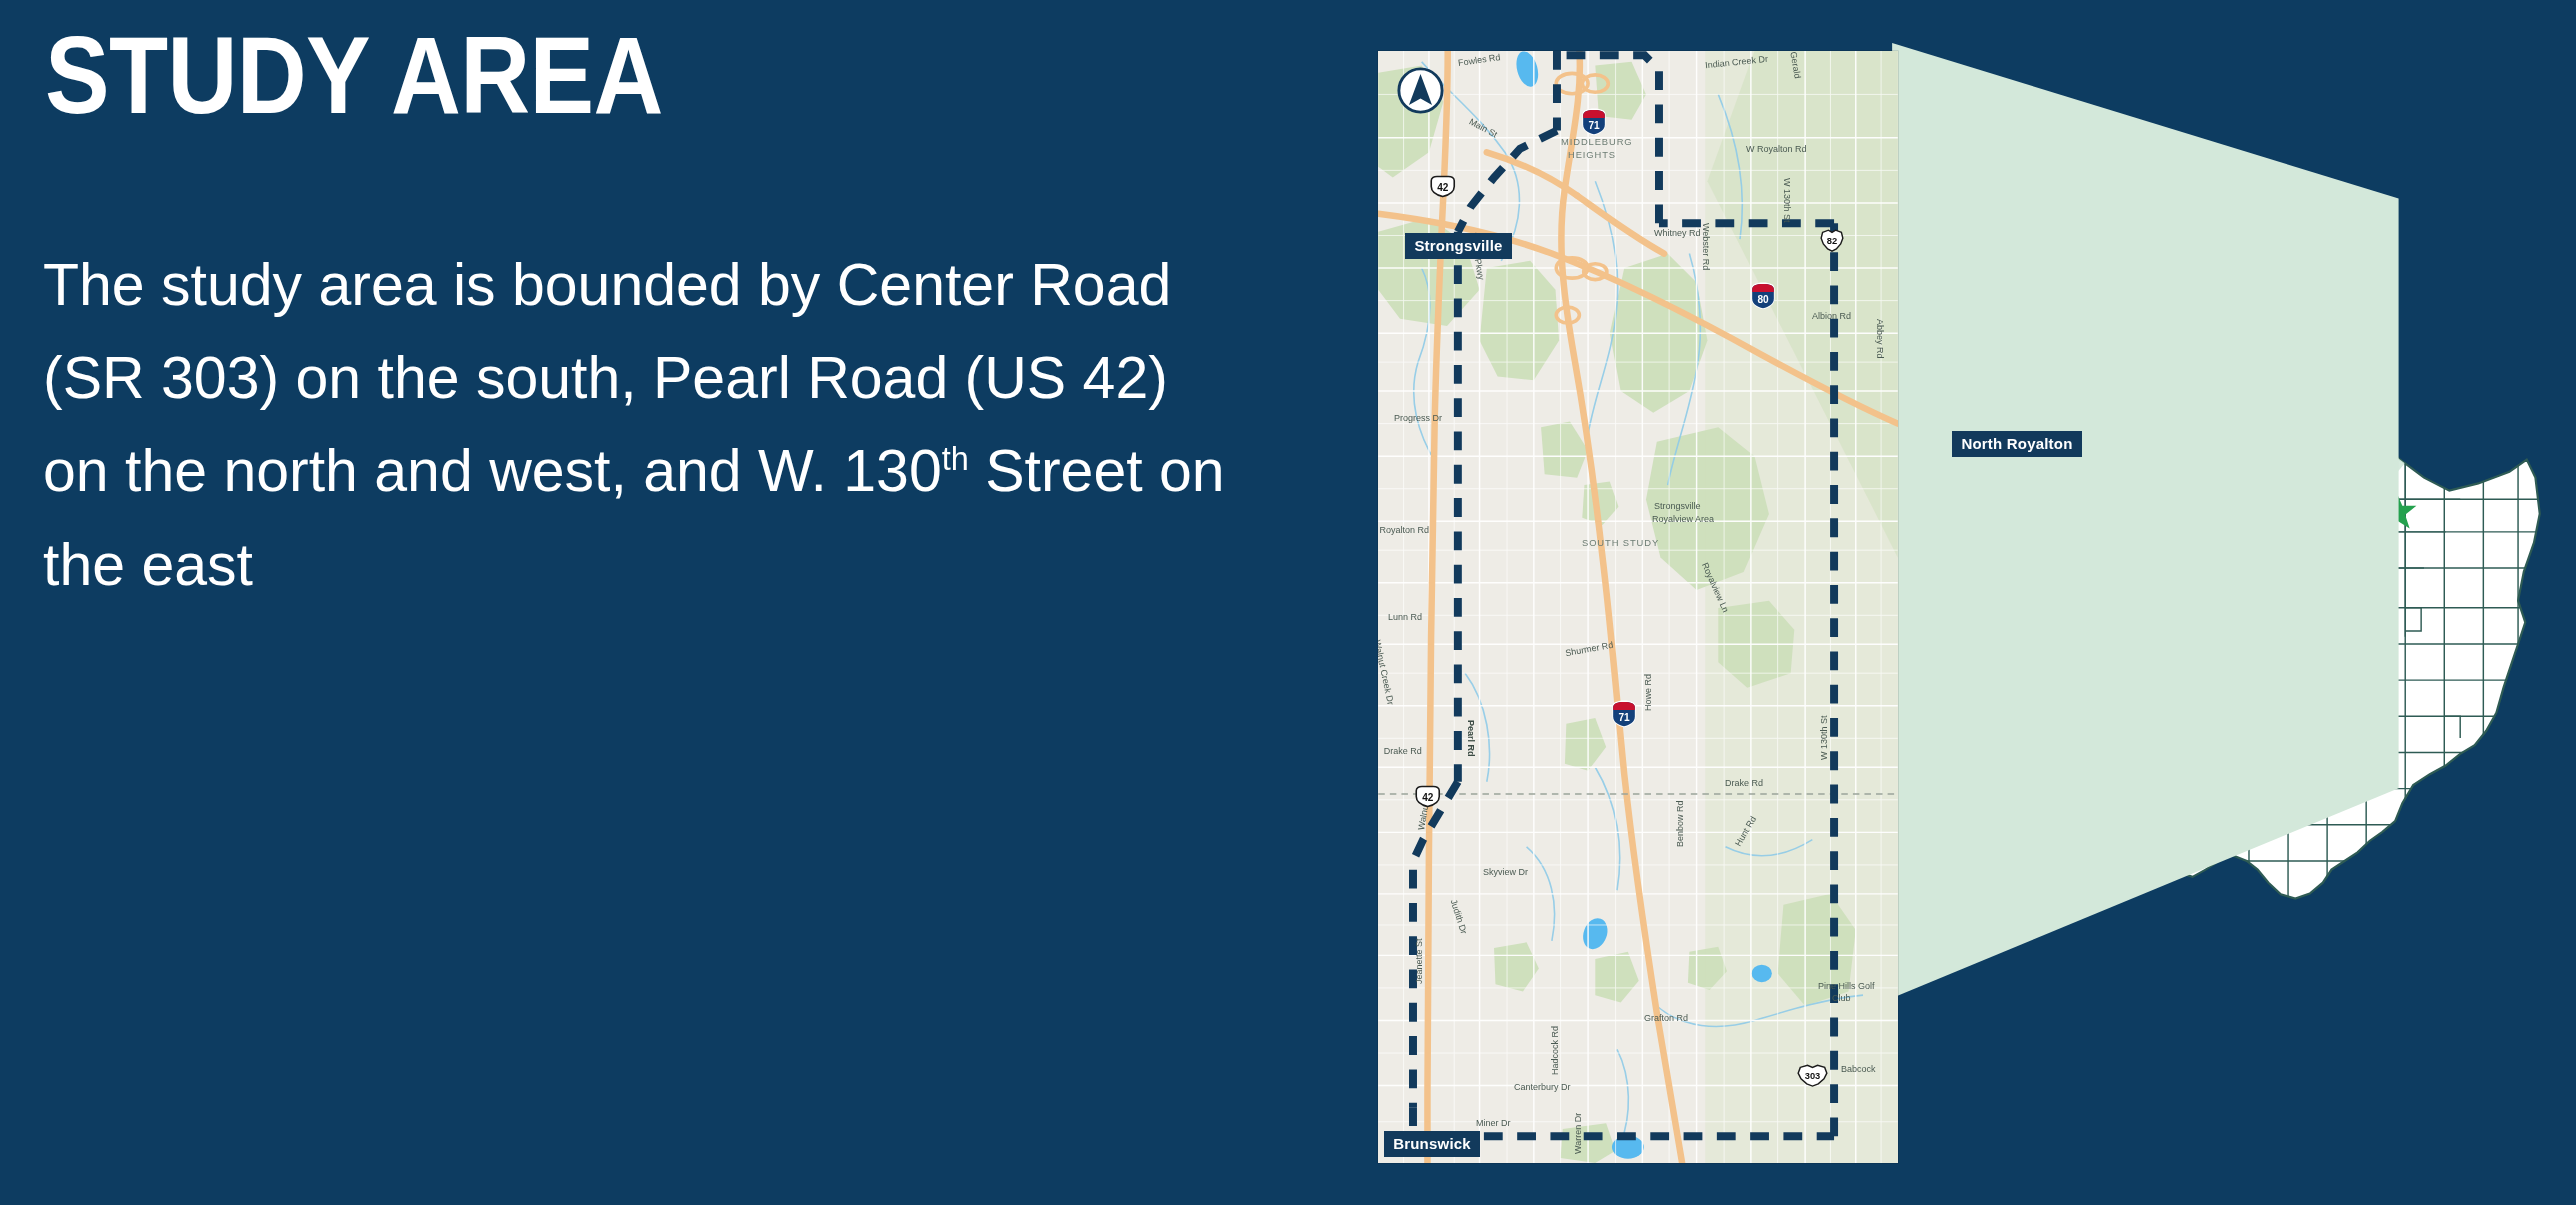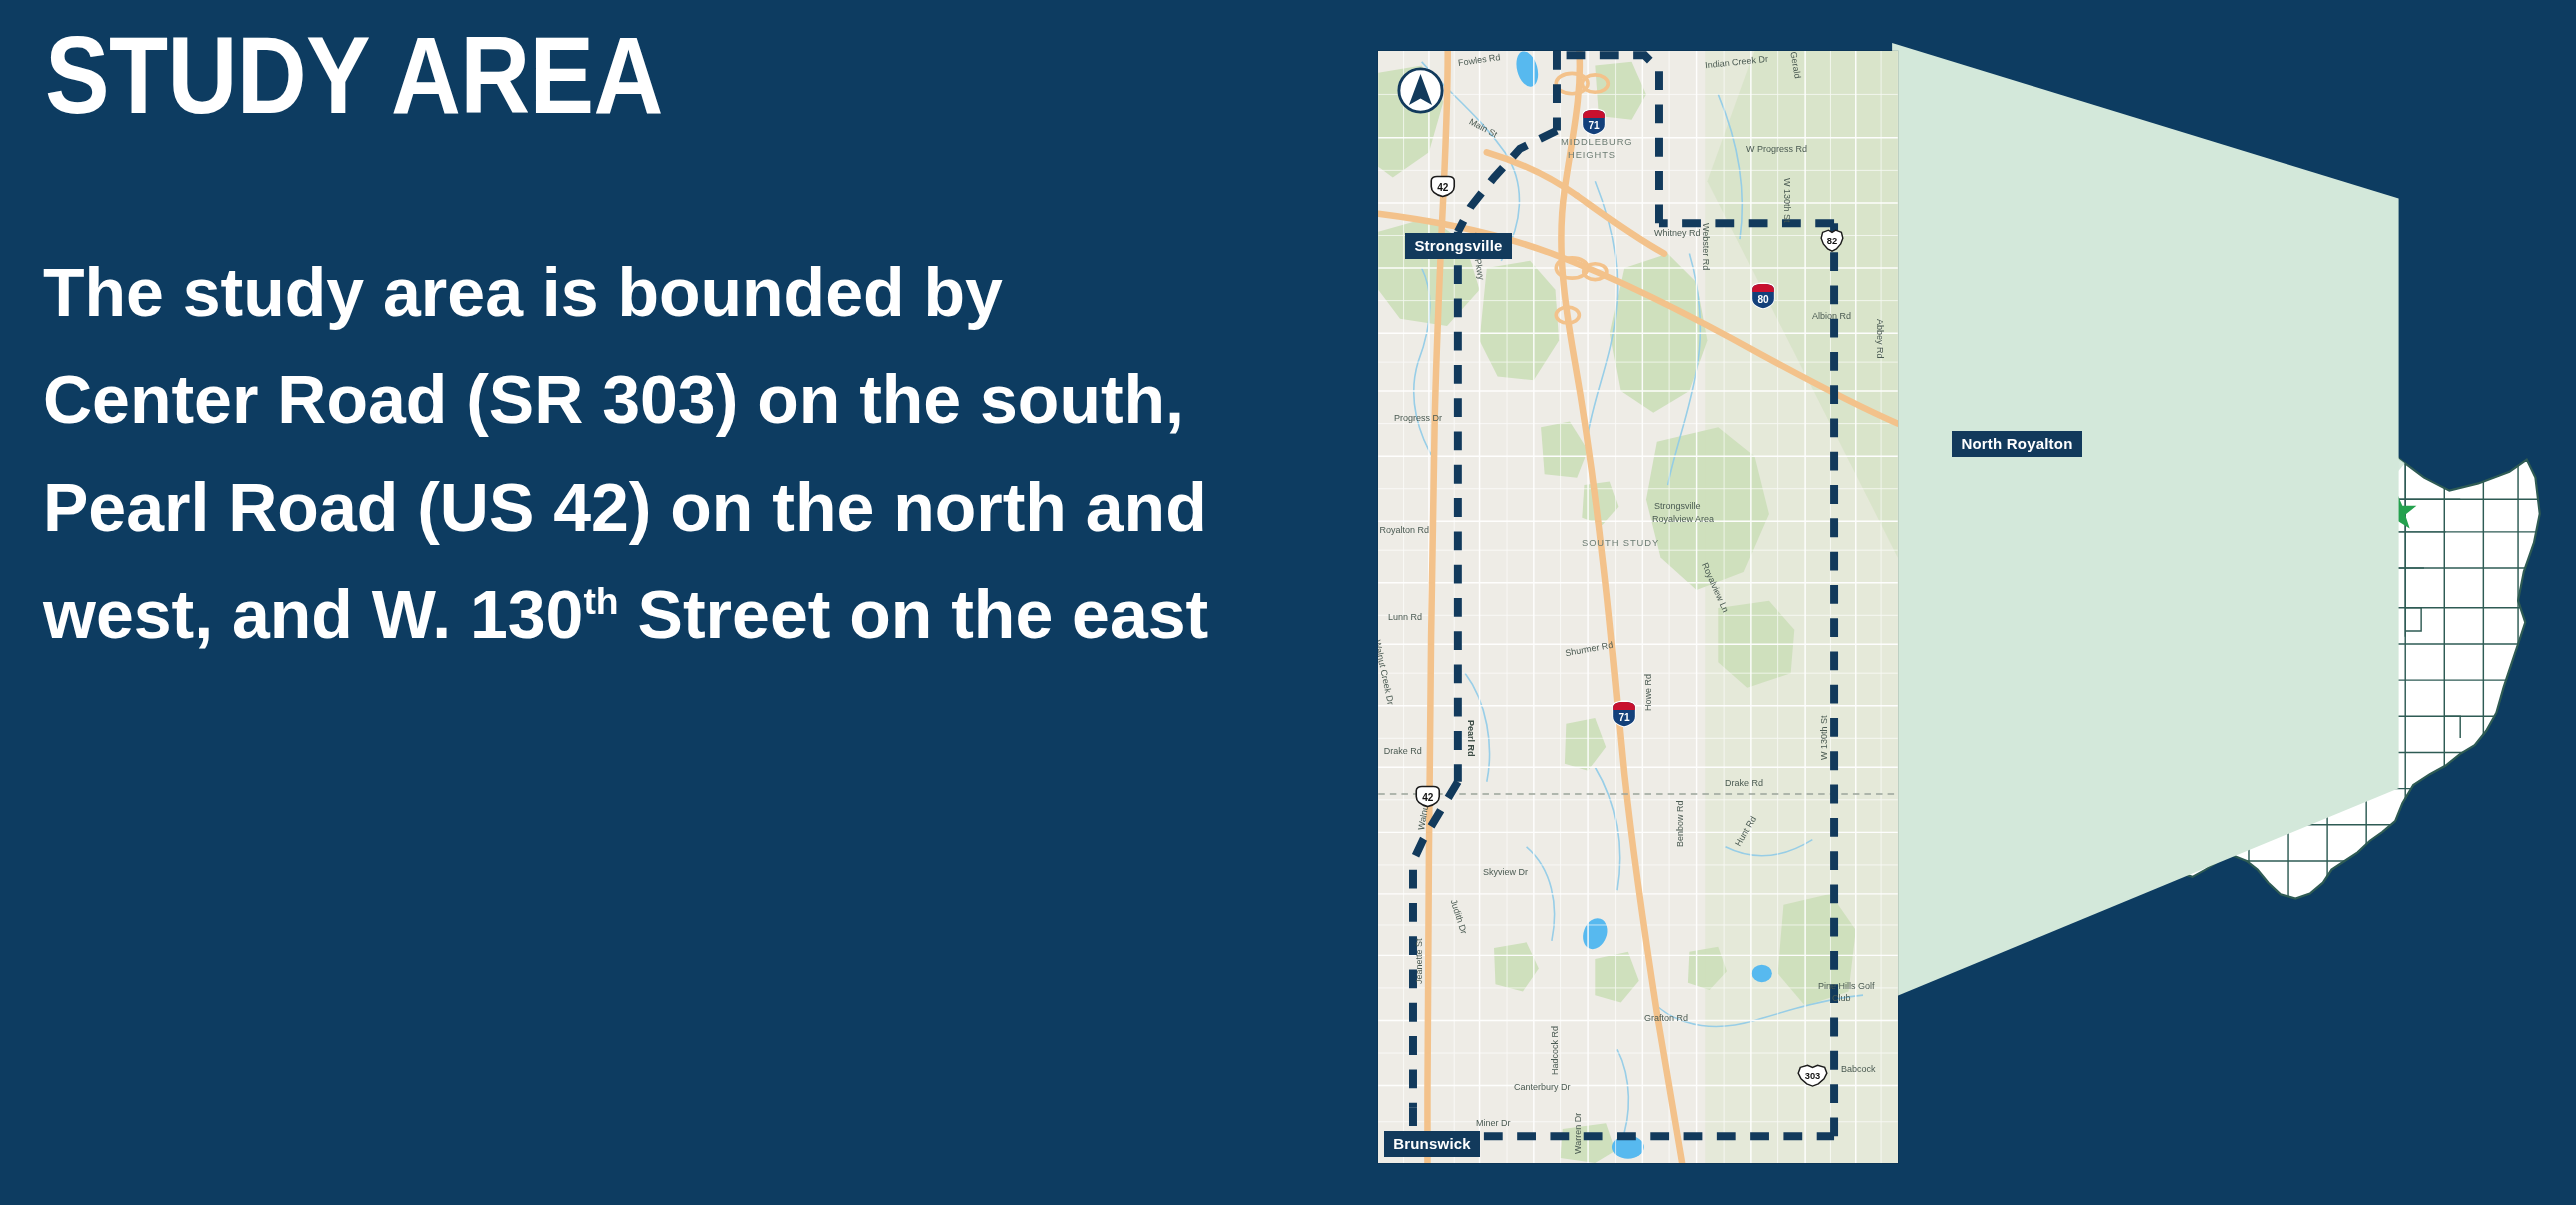--- a/index.html
+++ b/index.html
@@ -19,23 +19,23 @@
     font-size:110px;
     letter-spacing:-0.7px;
     transform:scaleX(.88);
     transform-origin:left top;
     line-height:1.0;
     white-space:nowrap;
   }
   #body-text{
     position:absolute;left:43px;top:239px;width:1187px;
     color:#ffffff;
-    font-size:68px;
+    font-size:59px;
     line-height:1.58;
-    font-weight:bold;
+    font-weight:normal;
   }
   #body-text sup{font-size:.55em;vertical-align:super;line-height:0;}
 
   
   #ohio-map{position:absolute;left:2084px;top:427px;width:492px;height:528px;}
   #ohio-map svg{width:100%;height:100%;display:block;}
 
   
   #callout-wedge{
     position:absolute;left:1892px;top:43px;width:684px;height:955px;
@@ -404,21 +404,21 @@
       <text x="23" y="22" font-family="Liberation Sans, sans-serif" font-size="13" font-weight="bold" fill="#111111" text-anchor="middle">303</text>
     </svg>
   </div>
 
   <div class="maplabel" style="left:80px;top:4.3px;transform:rotate(-8deg);">Fowles Rd</div>
   <div class="maplabel" style="left:90px;top:72px;transform:rotate(28deg);">Main St</div>
   <div class="maplabel place" style="left:183px;top:85px;">MIDDLEBURG</div>
   <div class="maplabel place" style="left:190px;top:98px;">HEIGHTS</div>
   <div class="maplabel" style="left:327px;top:5.8px;transform:rotate(-6deg);">Indian Creek Dr</div>
   <div class="maplabel" style="left:404px;top:8.7px;transform:rotate(80deg);">Gerald</div>
-  <div class="maplabel" style="left:368px;top:93px;">W Progress Rd</div>
+  <div class="maplabel" style="left:368px;top:93px;">W Royalton Rd</div>
   <div class="maplabel" style="left:414px;top:127px;transform:rotate(90deg);transform-origin:left top;">W 130th St</div>
   <div class="maplabel" style="left:276px;top:177px;">Whitney Rd</div>
   <div class="maplabel" style="left:333px;top:172px;transform:rotate(90deg);transform-origin:left top;">Webster Rd</div>
   <div class="maplabel" style="left:434px;top:260px;">Albion Rd</div>
   <div class="maplabel" style="left:507px;top:268px;transform:rotate(90deg);transform-origin:left top;">Abbey Rd</div>
   <div class="maplabel" style="left:100px;top:181px;transform:rotate(80deg);transform-origin:left top;">Valley Pkwy</div>
   <div class="maplabel" style="left:16px;top:362px;">Progress Dr</div>
   <div class="maplabel" style="left:1.4px;top:474px;">Royalton Rd</div>
   <div class="maplabel" style="left:276px;top:450px;">Strongsville</div>
   <div class="maplabel" style="left:274px;top:463px;">Royalview Area</div>

